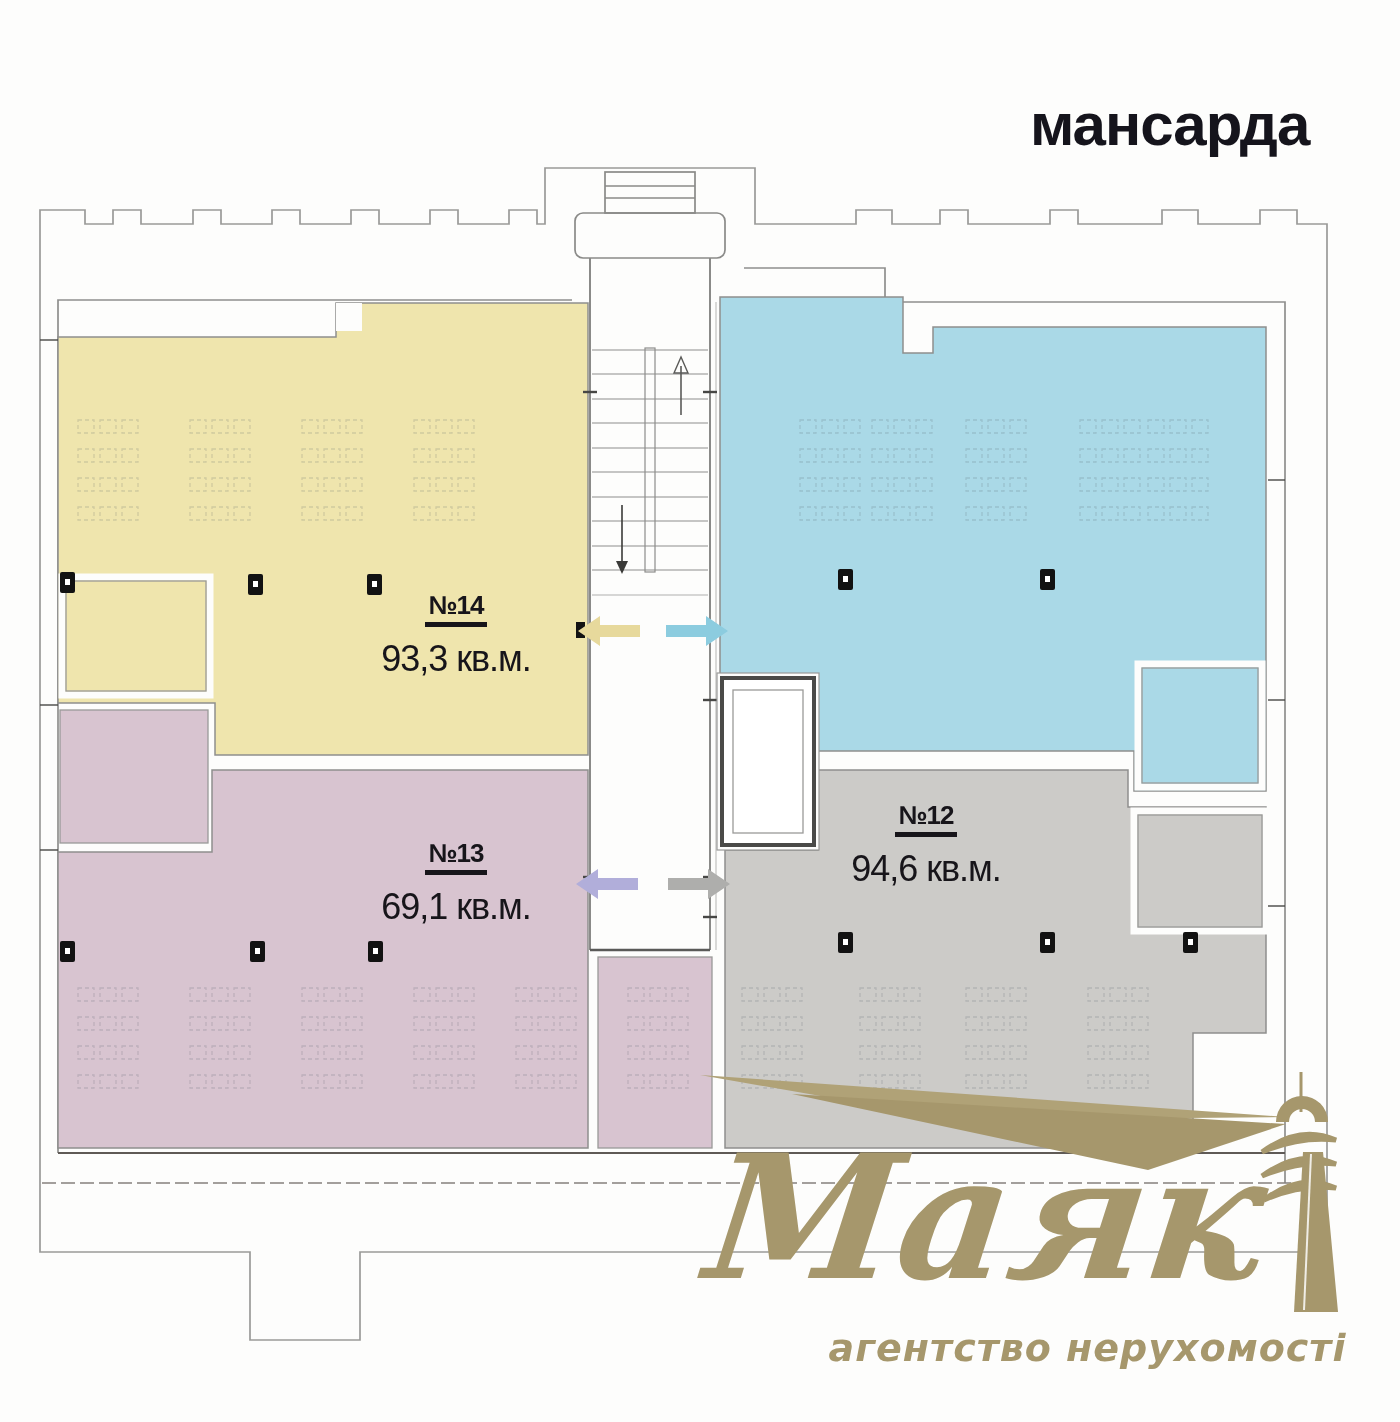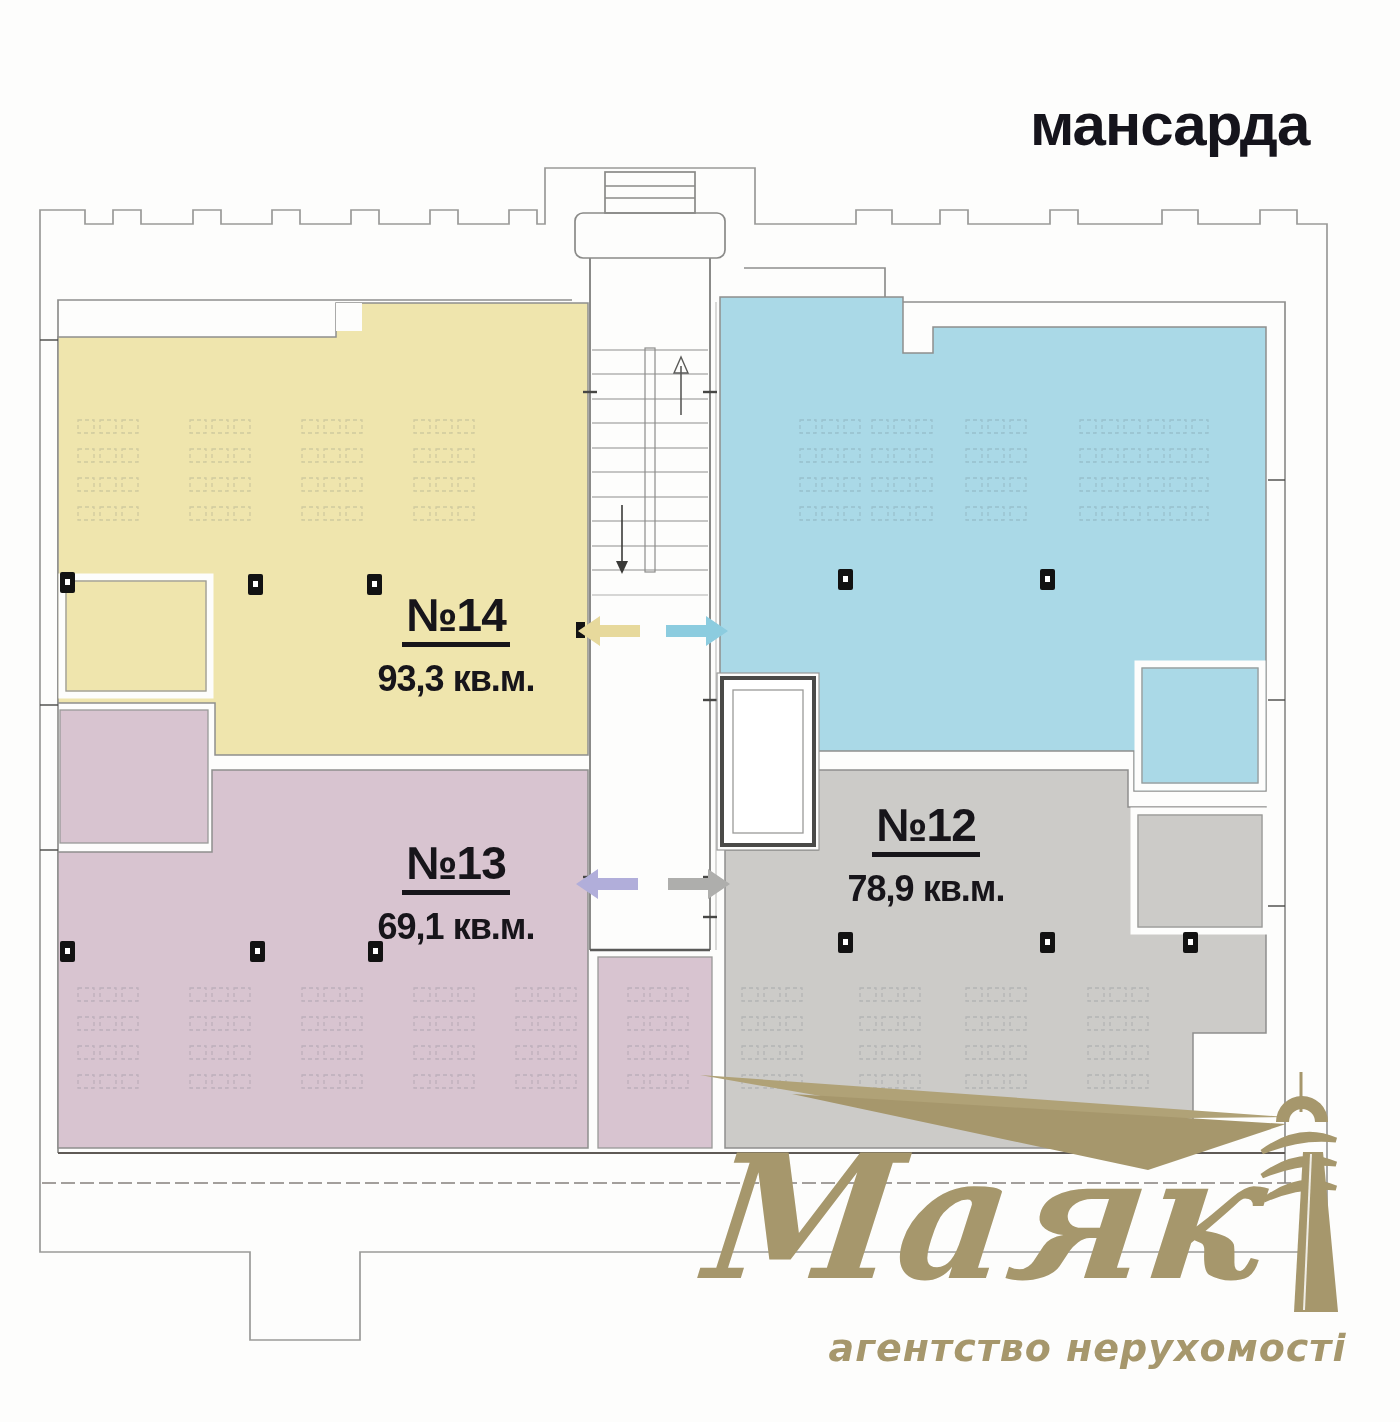--- a/index.html
+++ b/index.html
@@ -6,25 +6,25 @@
   #stage{
     position:relative;width:1400px;height:1422px;background:#fdfdfc;
     font-family:"Liberation Sans",sans-serif;overflow:hidden;margin:0 auto;
   }
   #plan-svg{position:absolute;left:0;top:0;}
   .overlay{position:absolute;z-index:5;}
   .unit-label{
     text-align:center;color:#17151a;line-height:1;
   }
   .unit-number{
-    display:inline-block;font-size:46px;font-weight:bold;letter-spacing:-1px;
+    display:inline-block;font-size:26px;font-weight:bold;letter-spacing:-1px;
     border-bottom:5px solid #17151a;padding:0 4px 4px 4px;
   }
   .unit-area{
-    font-size:36px;font-weight:bold;letter-spacing:-1px;margin-top:14px;white-space:nowrap;
+    font-size:36px;font-weight:normal;letter-spacing:-1px;margin-top:14px;white-space:nowrap;
   }
   #floor-title{
     left:1030px;top:90px;width:260px;text-align:center;
     font-size:60px;font-weight:800;letter-spacing:-1px;color:#15141c;
   }
   #logo-wordmark{
     left:655px;top:1128px;width:660px;height:210px;
     font-family:"DejaVu Serif",serif;font-style:italic;font-weight:bold;
     font-size:172px;color:#a6976c;transform:skewX(-7deg);
     text-align:center;line-height:1.05;z-index:6;
@@ -230,19 +230,19 @@
 </div>
 
 
 <div class="overlay unit-label" style="left:346px;top:840px;width:220px;">
   <span class="unit-number">№13</span>
   <div class="unit-area">69,1 кв.м.</div>
 </div>
 
 <div class="overlay unit-label" style="left:816px;top:802px;width:220px;">
   <span class="unit-number">№12</span>
-  <div class="unit-area">78,9 кв.м.</div>
+  <div class="unit-area">94,6 кв.м.</div>
 </div>
 
 <div class="overlay" id="logo-wordmark">Маяк</div>
 <div class="overlay" id="logo-tagline">агентство нерухомості</div>
 
 </div>
 
 </body></html>

